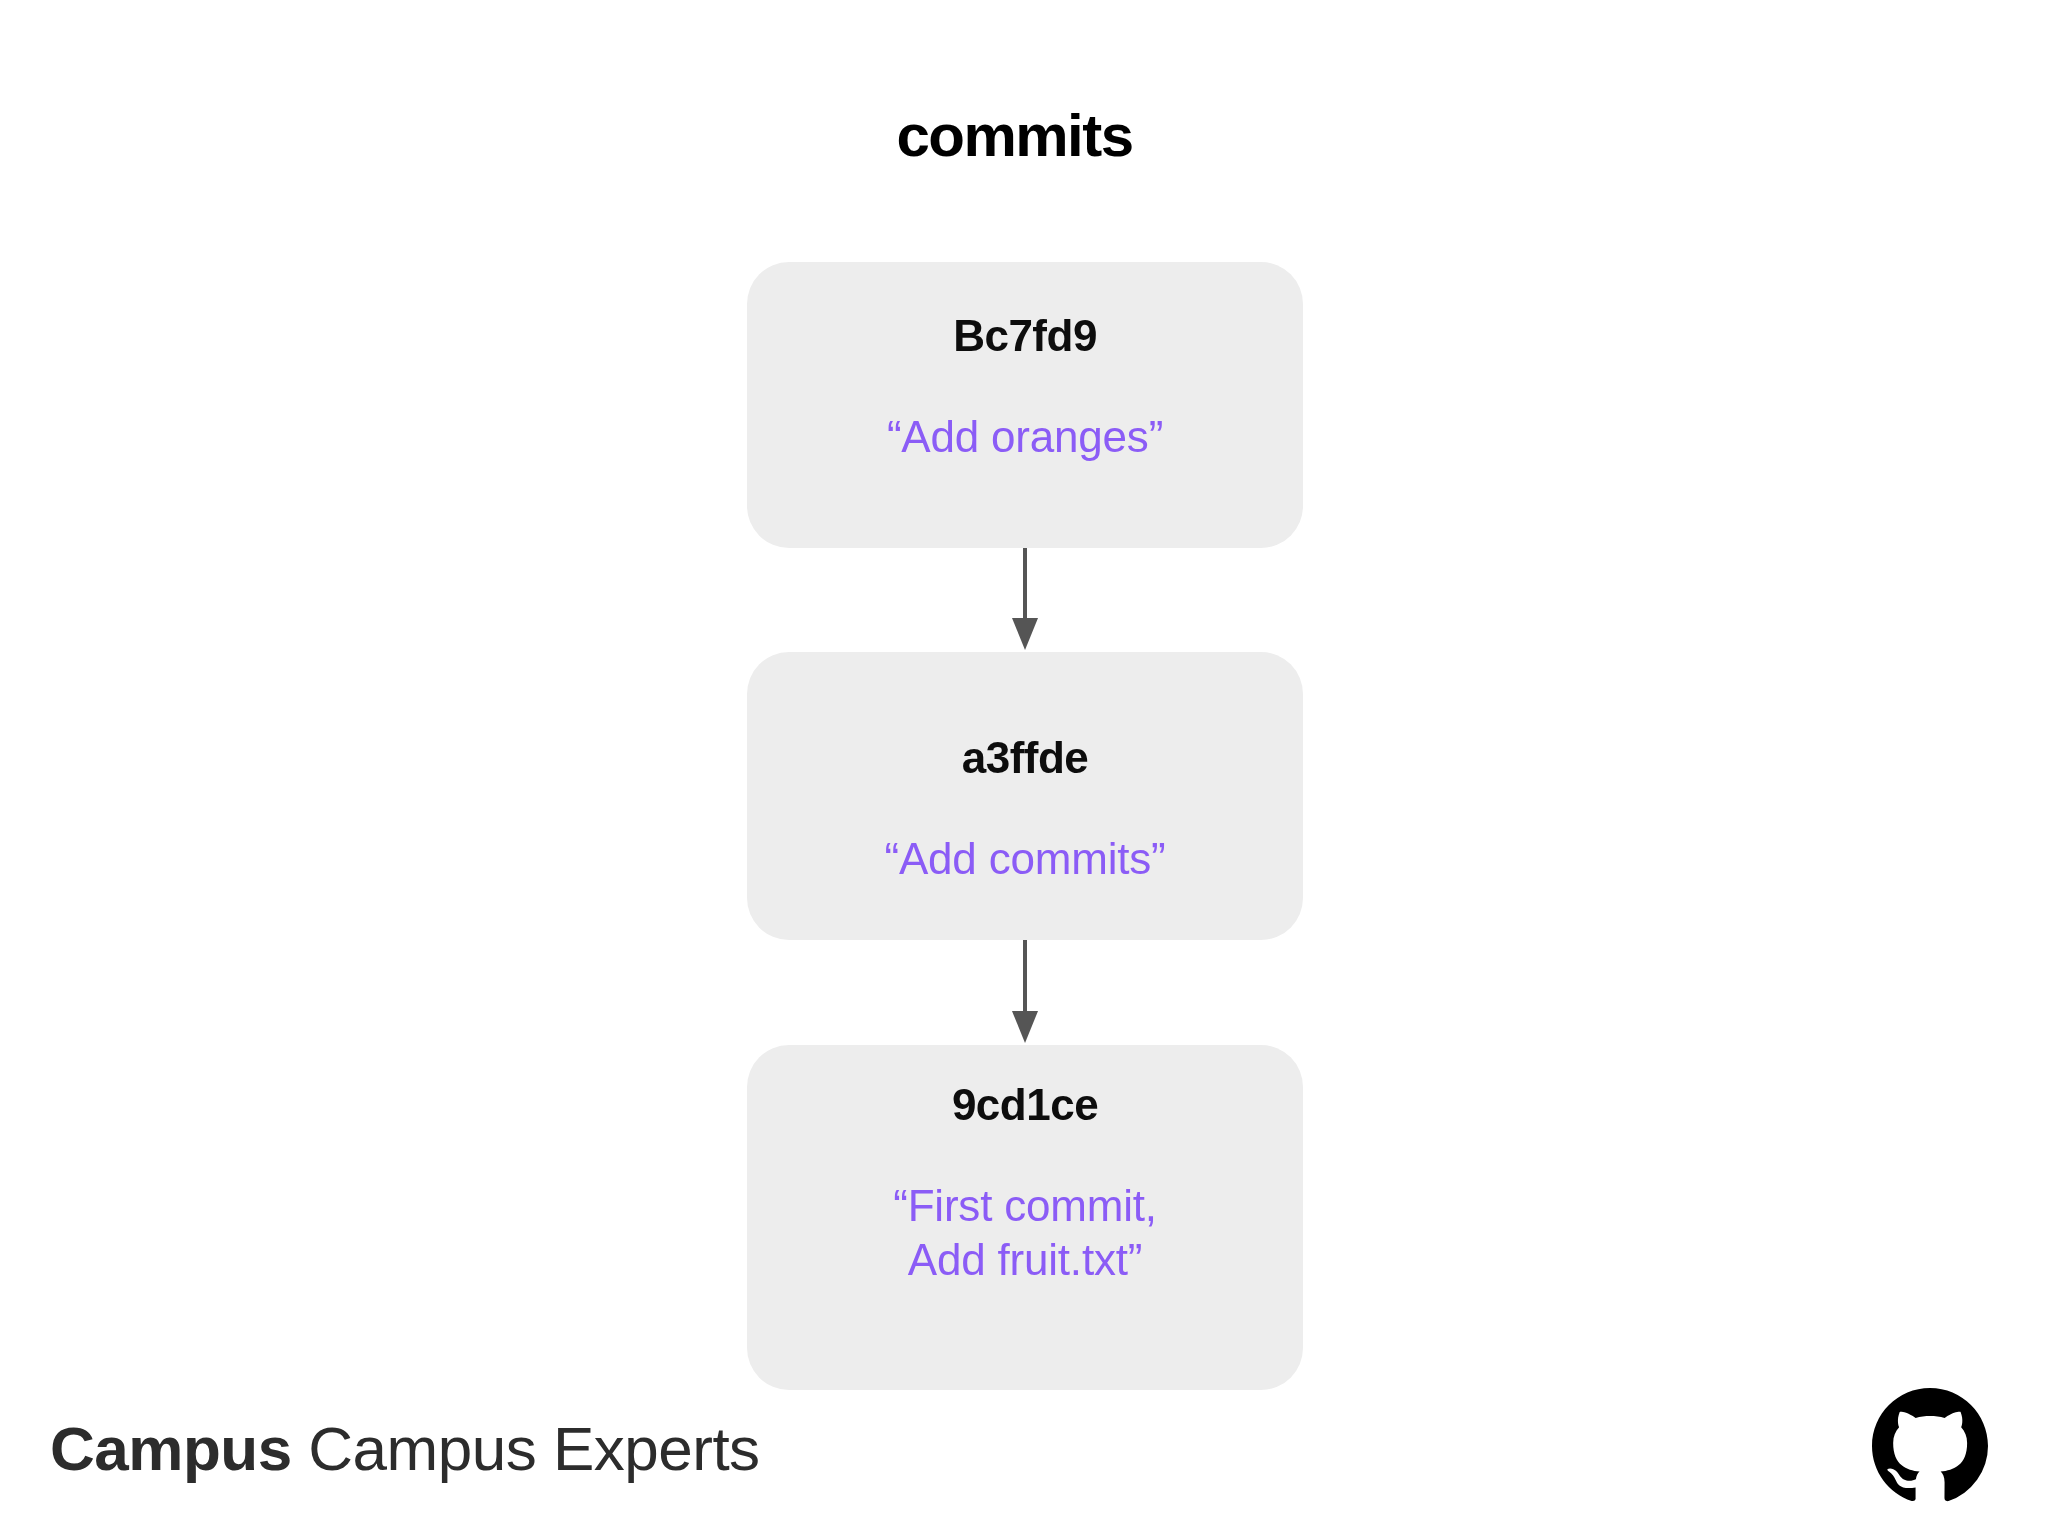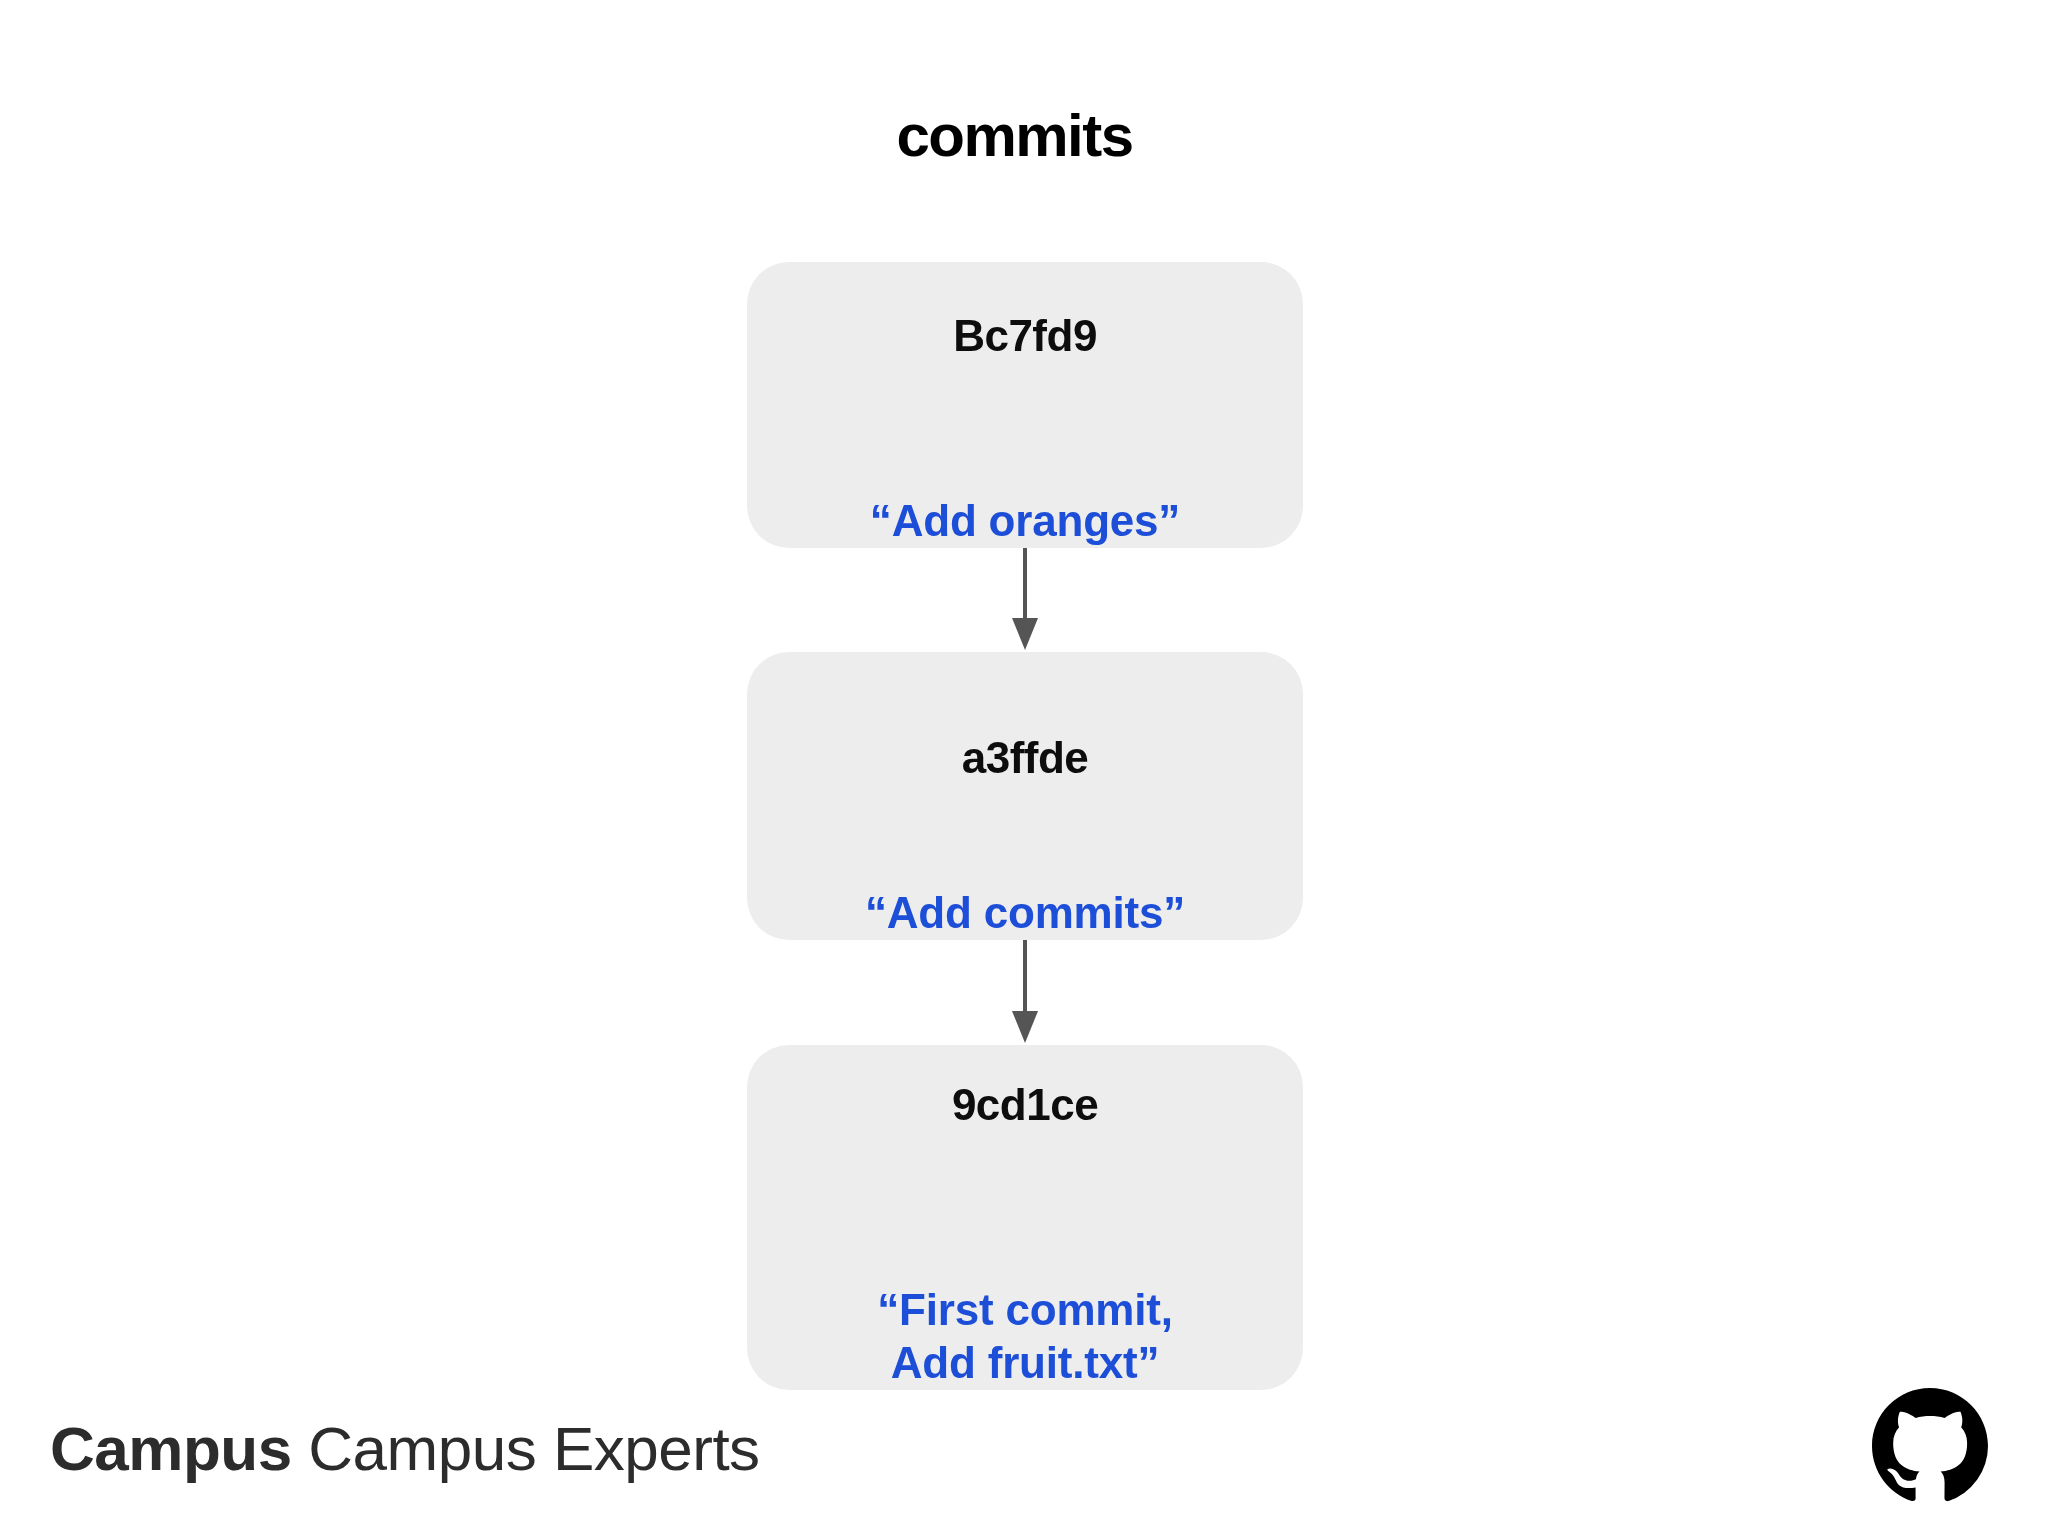--- a/index.html
+++ b/index.html
@@ -42,45 +42,45 @@
   .commit-node {
     position: absolute;
     left: 0;
     width: 556px;
     background: #ededed;
     border-radius: 42px;
     box-sizing: border-box;
     display: flex;
     flex-direction: column;
     align-items: center;
-    justify-content: space-between;
+    justify-content: flex-start;
     gap: 48px;
   }
 
   .commit-node.n1 { top: 0px;   height: 286px; padding-top: 48px; }
   .commit-node.n2 { top: 390px; height: 288px; padding-top: 80px; }
   .commit-node.n3 { top: 783px; height: 345px; padding-top: 34px; }
 
   .commit-hash {
     font-size: 44px;
     font-weight: 700;
     color: #0d0d0d;
     letter-spacing: -0.5px;
     line-height: 1.18;
     text-align: center;
   }
 
   .commit-message {
     font-size: 44px;
-    font-weight: 700;
-    color: #1d4ed8;
+    font-weight: 400;
+    color: #8b5cf6;
     letter-spacing: -0.2px;
     line-height: 1.22;
     text-align: center;
-    margin-top: 9px;
+    margin-top: 0;
     white-space: pre-line;
   }
 
   
   .commit-arrow {
     position: absolute;
     left: 258px;   
     width: 40px;
     overflow: visible;
   }

